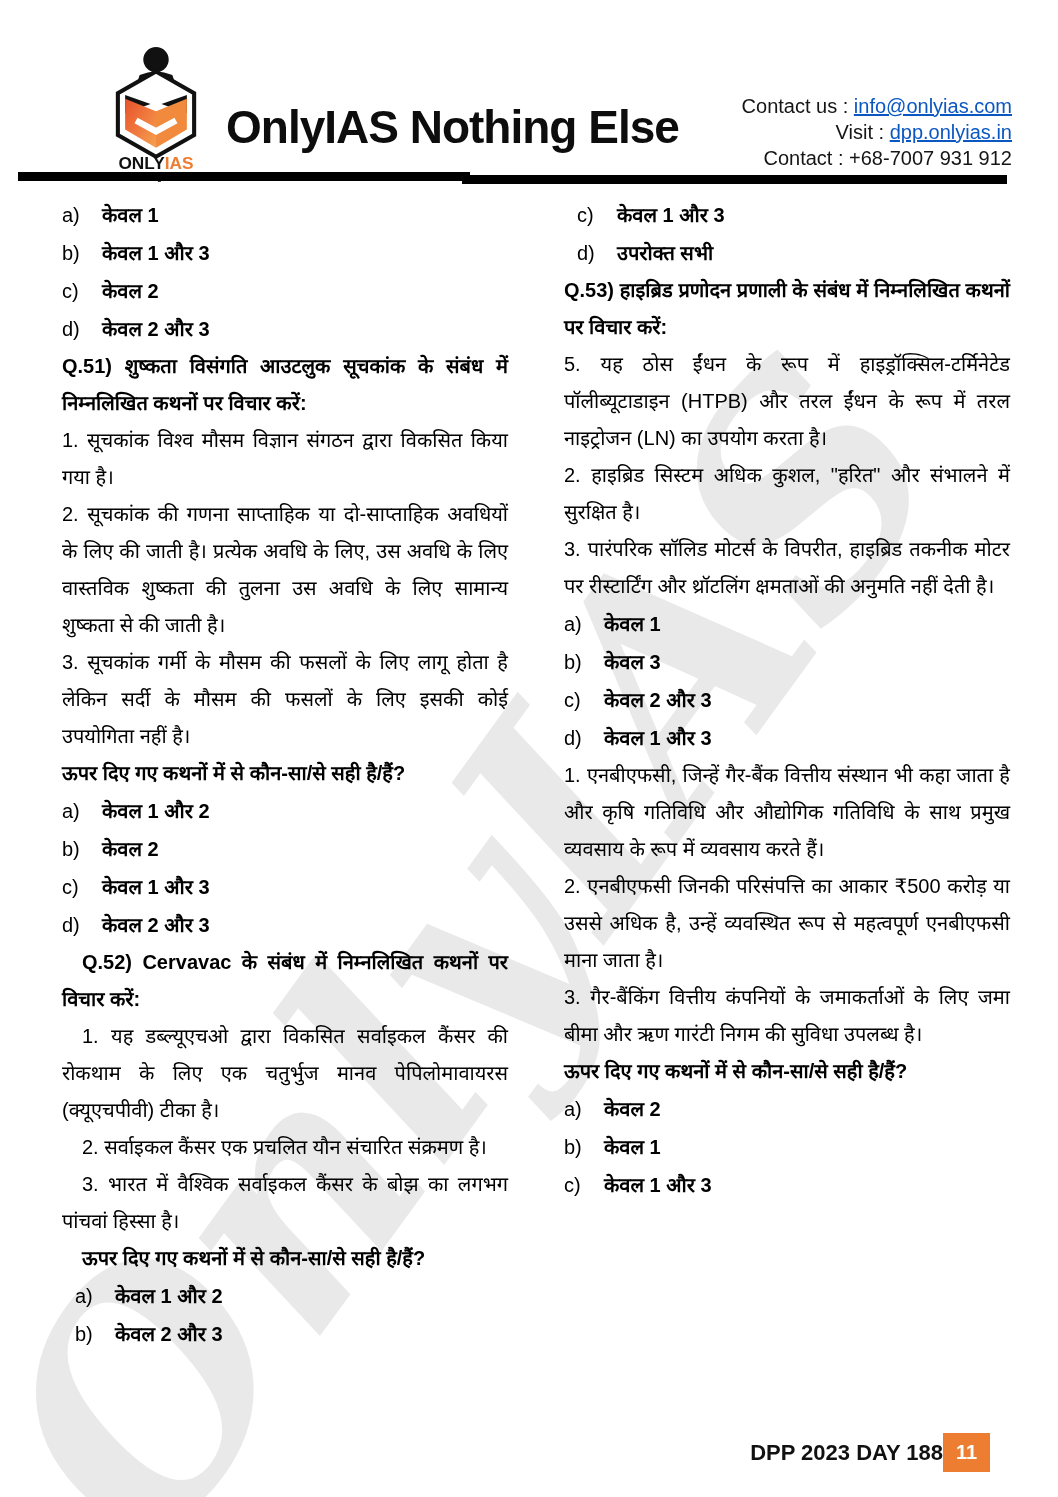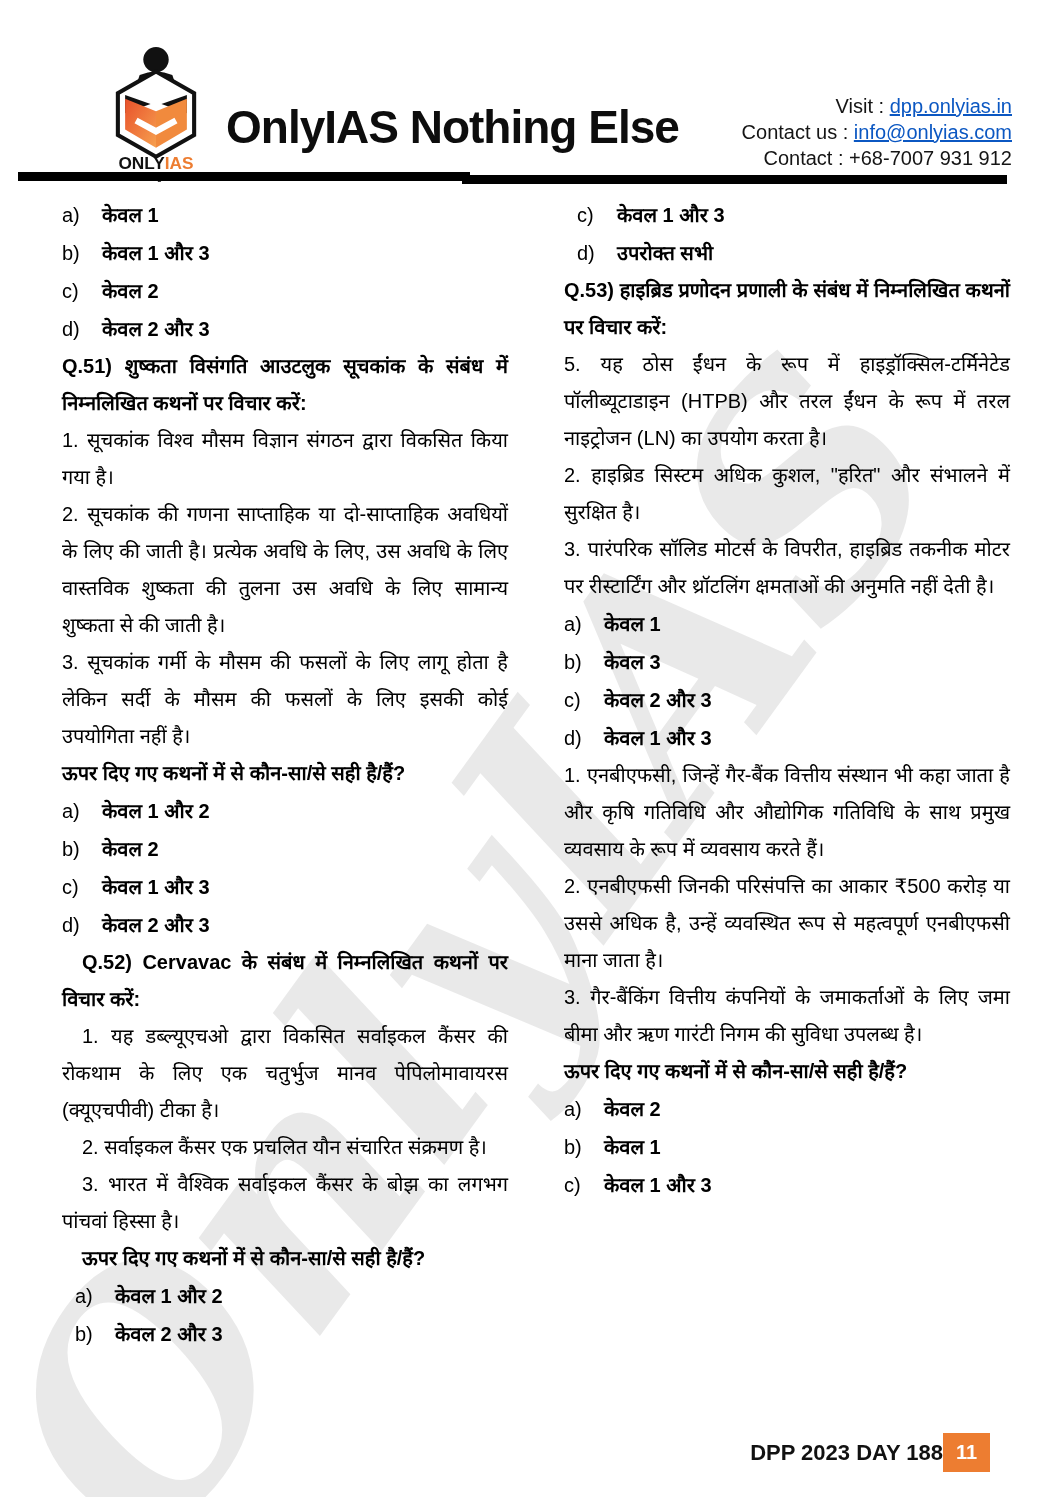--- a/index.html
+++ b/index.html
@@ -82,22 +82,22 @@
       <polygon points="98,58 64,72 64,112 98,92" fill="#F18A3D"></polygon>
       <polyline points="42,82 64,94 86,82" stroke="#ffffff" stroke-width="7" fill="none"></polyline>
       <text x="64" y="135" text-anchor="middle" font-size="19" font-weight="bold" fill="#111" font-family="Liberation Sans, sans-serif"><tspan>ONLY</tspan><tspan fill="#ED7D31">IAS</tspan></text>
       <text x="64" y="148" text-anchor="middle" font-size="9" font-weight="bold" fill="#222" font-family="Liberation Sans, sans-serif">Nothing Else</text>
     </svg>
   </div>
 
   <div class="page-title">OnlyIAS Nothing Else</div>
 
   <div class="contact">
+    <div><span>Contact us : </span><a>info@onlyias.com</a></div>
     <div><span>Visit : </span><a>dpp.onlyias.in</a></div>
-    <div><span>Contact us : </span><a>info@onlyias.com</a></div>
     <div><span>Contact : </span><span>+68-7007 931 912</span></div>
   </div>
 
   <div class="rule1"></div>
   <div class="rule2"></div>
 
   <main class="columns">
     <div class="col" id="col-left">
         <div class="options">
           <div class="opt">

